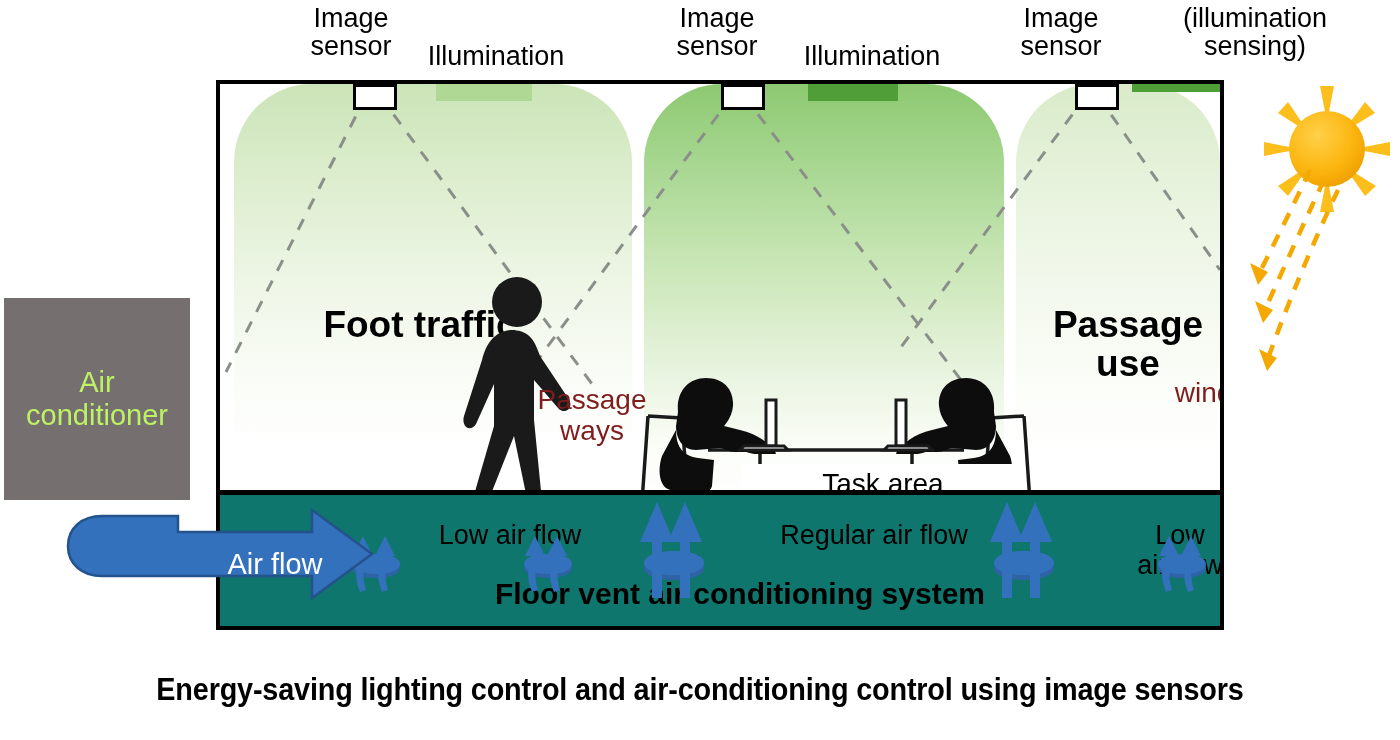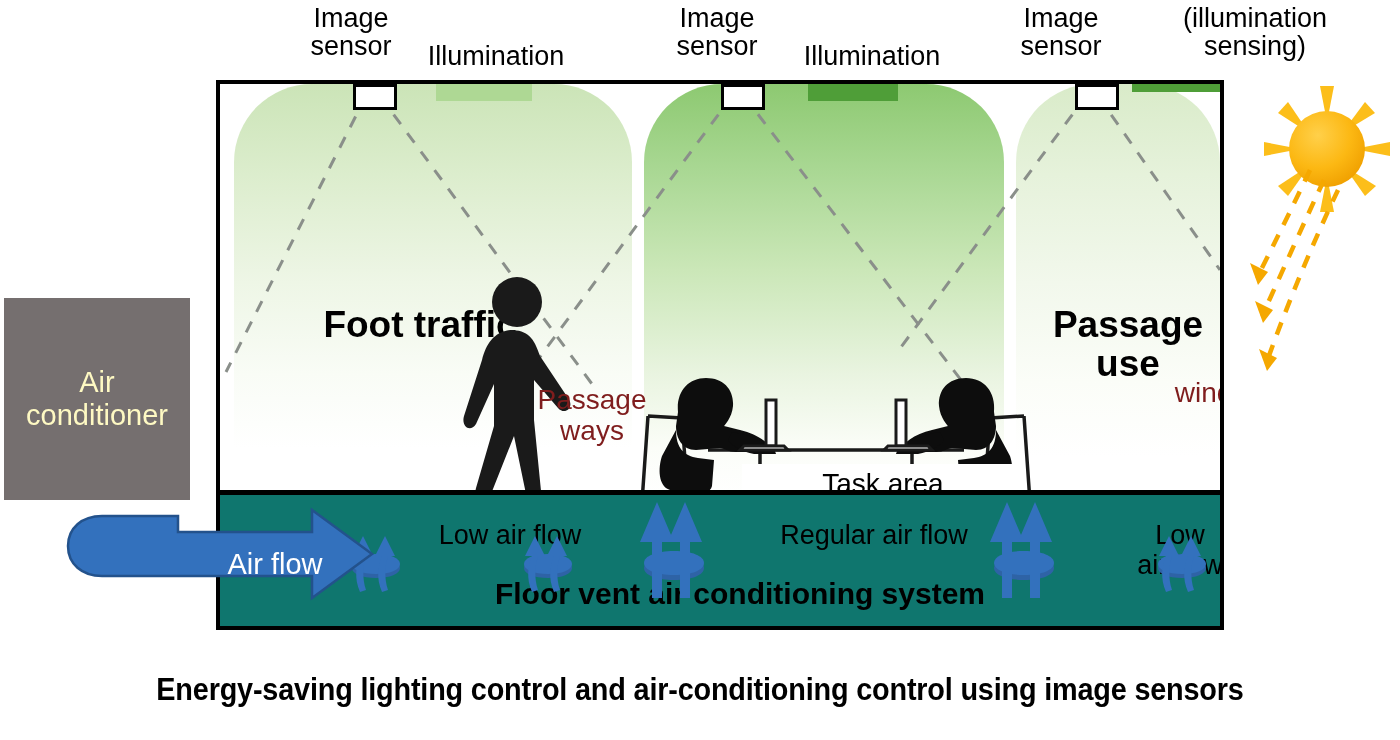--- a/index.html
+++ b/index.html
@@ -37,21 +37,21 @@
   .ftext{position:absolute;font-size:27px;text-align:center;line-height:1.1;color:#000;}
   #floorTitle{position:absolute;font-size:30px;font-weight:bold;text-align:center;color:#000;}
 
   
   #taskband{position:absolute;background:#fff;}
   #tasklabel{position:absolute;font-size:28px;text-align:center;color:#000;}
 
   
   #acbox{position:absolute;left:4px;top:298px;width:186px;height:202px;background:#756F6F;}
   #acbox span{display:block;position:absolute;left:0;right:0;top:50%;transform:translateY(-50%);
-              text-align:center;color:#fef9c3;font-size:29px;line-height:1.15;}
+              text-align:center;color:#bef264;font-size:29px;line-height:1.15;}
 
   
   #elbow{position:absolute;left:60px;top:494px;width:320px;height:120px;}
   #airflowtxt{position:absolute;left:205px;top:548px;width:140px;text-align:center;
               color:#fff;font-size:29px;font-weight:normal;}
 
   
   #caption{position:absolute;left:0;right:0;top:672px;text-align:center;
            font-size:31px;font-weight:bold;letter-spacing:-0.2px;color:#000;
            font-family:"Liberation Sans Narrow","Liberation Sans",sans-serif;

